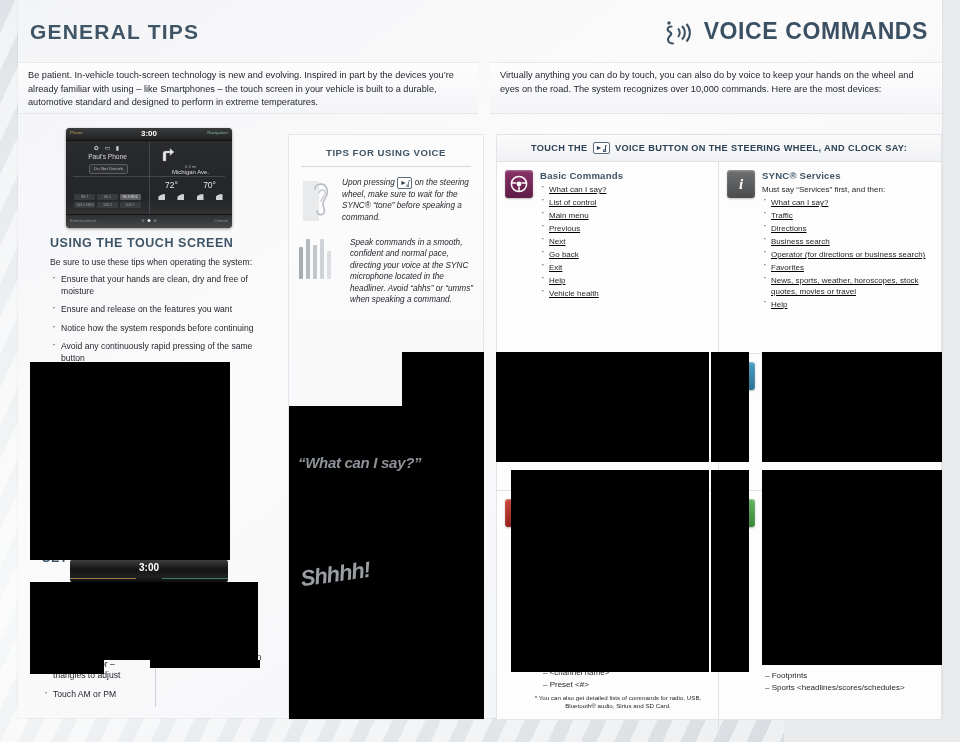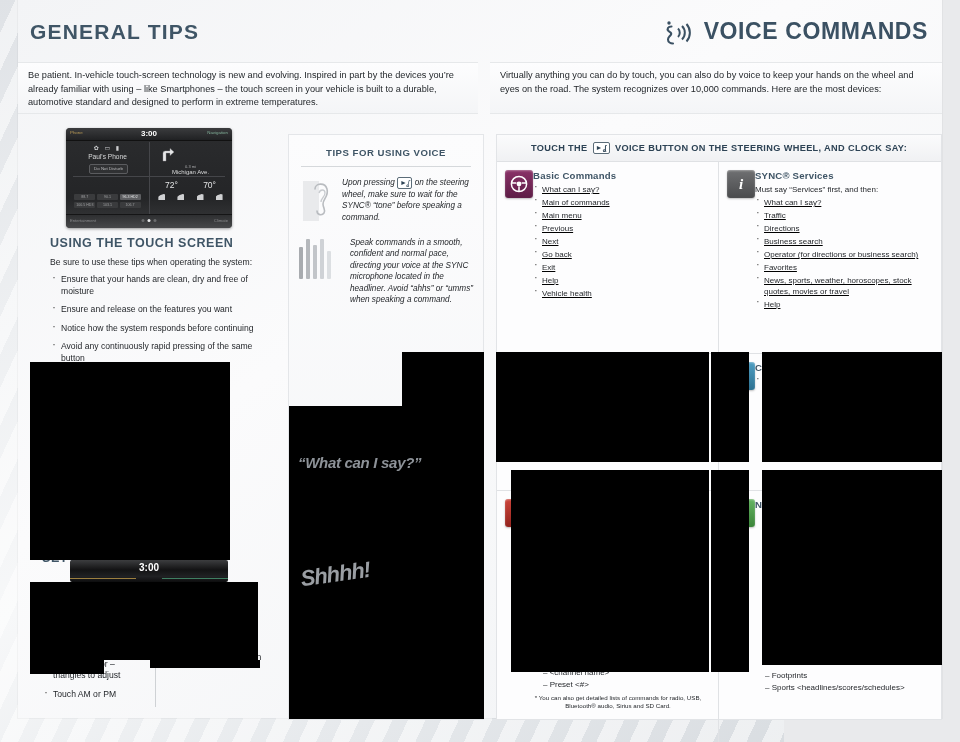--- a/index.html
+++ b/index.html
@@ -139,21 +139,21 @@
 
   
   .touchbar{
     height:26px;display:flex;align-items:center;justify-content:center;gap:5px;
     background:linear-gradient(180deg,#fbfbfc,#f0f1f3);border-bottom:1px solid #dfe1e4;
     font-size:9.2px;font-weight:bold;letter-spacing:.35px;color:#2d4355;
   }
   .vbtn{display:inline-block;border:1px solid #5b6c78;border-radius:2px;
     padding:0 2px;line-height:10px;font-size:7px;color:#2d4355;background:#fff;}
   .grid2{display:grid;grid-template-columns:1fr 1fr;}
-  .cell{padding:8px 8px 6px 8px;box-sizing:border-box;display:flex;
+  .cell{padding:8px 8px 6px 8px;box-sizing:border-box;display:flex;gap:7px;
     border-right:1px solid #e0e2e5;border-bottom:1px solid #e0e2e5;position:relative;}
   .cell:nth-child(2n){border-right:none;}
   .cell .ic{width:28px;height:28px;flex:none;border-radius:3px;
     display:flex;align-items:center;justify-content:center;color:#fff;
     box-shadow:inset 0 1px 2px rgba(255,255,255,.35),0 1px 2px rgba(0,0,0,.25);}
   .cell h3{margin:0 0 3px 0;font-size:9.6px;color:#3f5566;letter-spacing:.2px;}
   .cell ul{list-style:none;margin:0;padding:0;text-decoration:underline;}
   .cell ul li{font-size:8px;line-height:11px;color:#1f2226;
     padding-left:9px;position:relative;margin-bottom:2px;}
   .cell ul li:before{content:"·";position:absolute;left:1px;top:-3px;font-size:11px;color:#555;}
@@ -358,21 +358,21 @@
           <svg width="18" height="18" viewBox="0 0 18 18">
             <circle cx="9" cy="9" r="7.6" fill="none" stroke="#fff" stroke-width="1.5"></circle>
             <circle cx="9" cy="9" r="2.4" fill="#fff"></circle>
             <path d="M1.6 8 H6.4 M11.6 8 H16.4 M9 11.4 V16.6" stroke="#fff" stroke-width="1.5"></path>
           </svg>
         </span>
         <div class="body">
           <h3>Basic Commands</h3>
           <ul>
             <li>What can I say?</li>
-            <li>Main of commands</li>
+            <li>List of control</li>
             <li>Main menu</li>
             <li>Previous</li>
             <li>Next</li>
             <li>Go back</li>
             <li>Exit</li>
             <li>Help</li>
             <li>Vehicle health</li>
           </ul>
         </div>
       </div>

